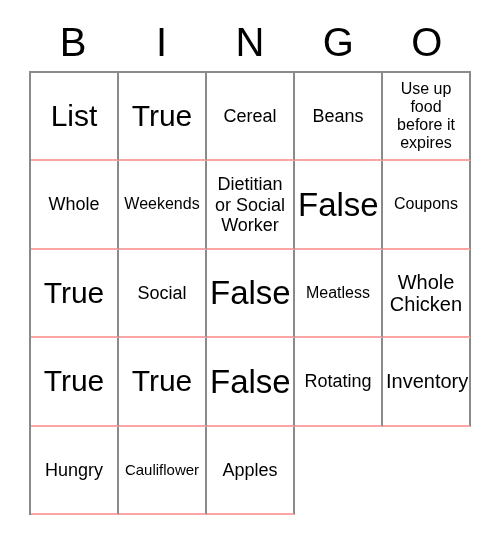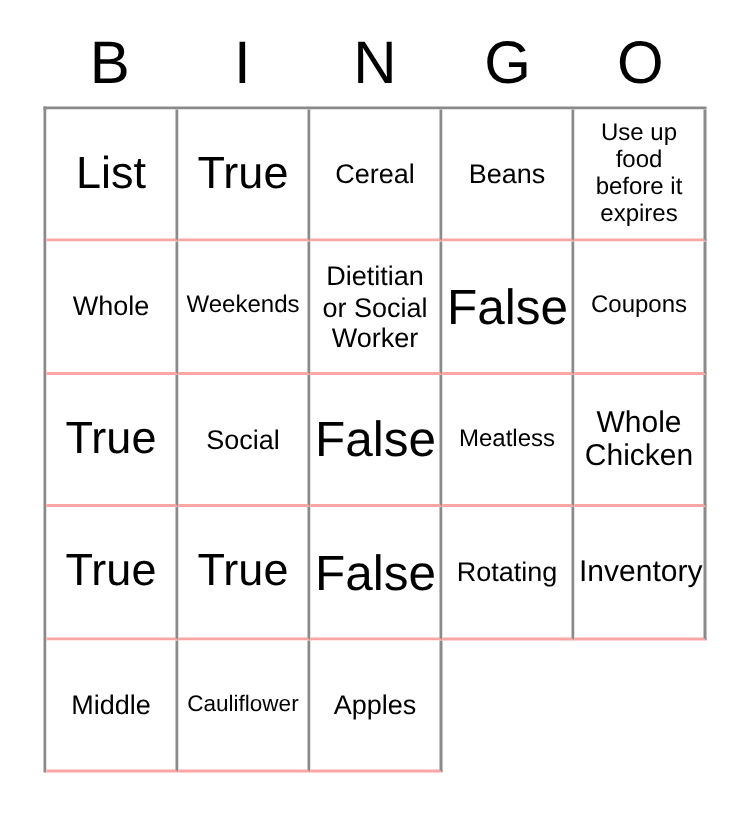--- a/index.html
+++ b/index.html
@@ -160,21 +160,21 @@
       <div class="cell fs-xl">
         <span class="cell-text">False</span>
       </div>
       <div class="cell fs-lg">
         <span class="cell-text">Rotating</span>
       </div>
       <div class="cell fs-md">
         <span class="cell-text">Inventory</span>
       </div>
       <div class="cell fs-lg">
-        <span class="cell-text">Middle</span>
+        <span class="cell-text">Hungry</span>
       </div>
       <div class="cell fs-xxs">
         <span class="cell-text">Cauliflower</span>
       </div>
       <div class="cell fs-lg">
         <span class="cell-text">Apples</span>
       </div>
     </div>
 
 </div>

